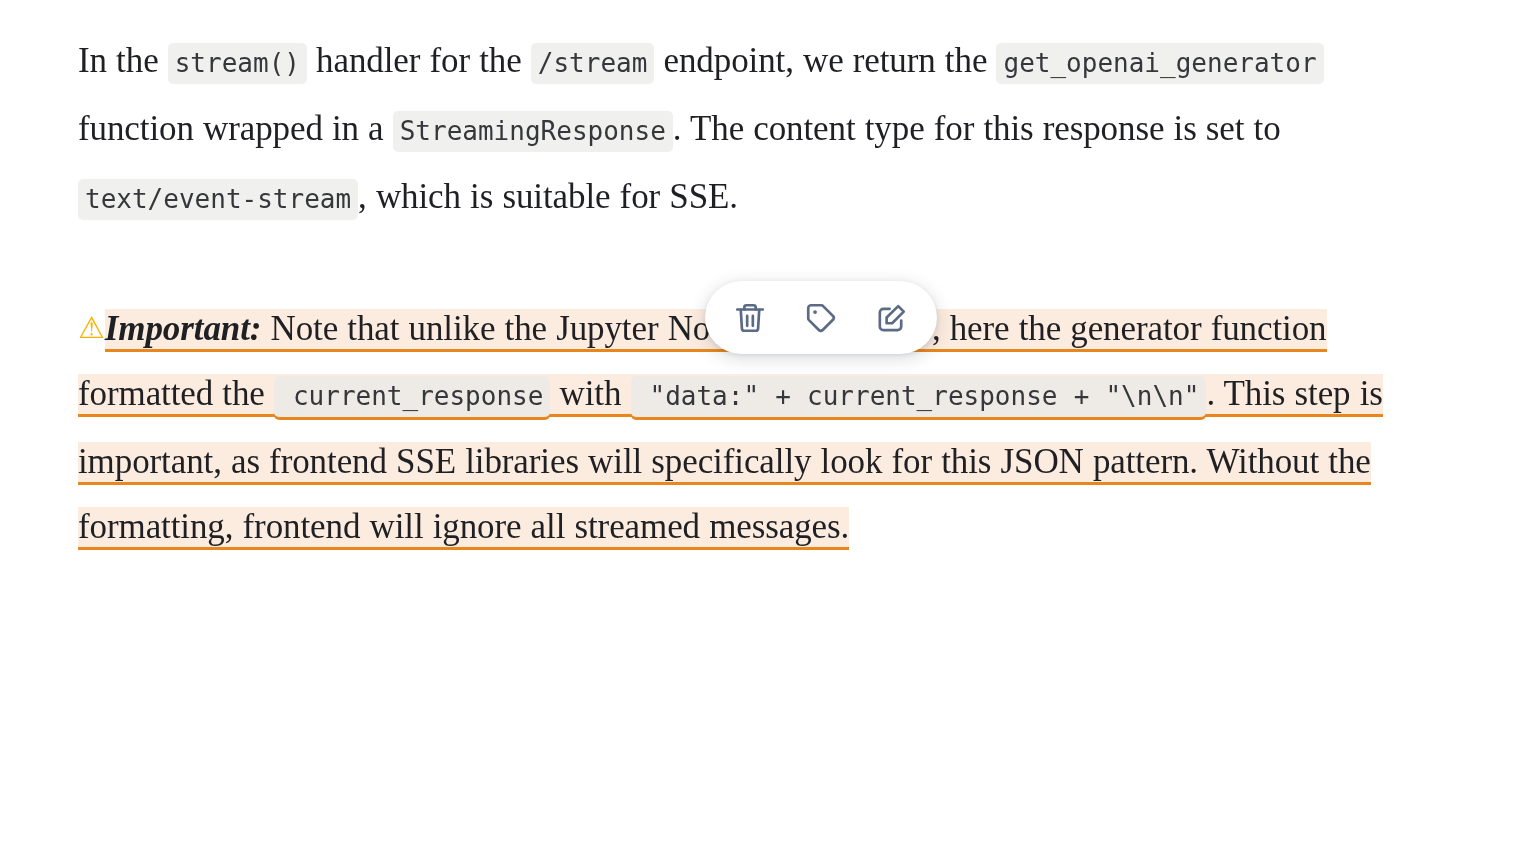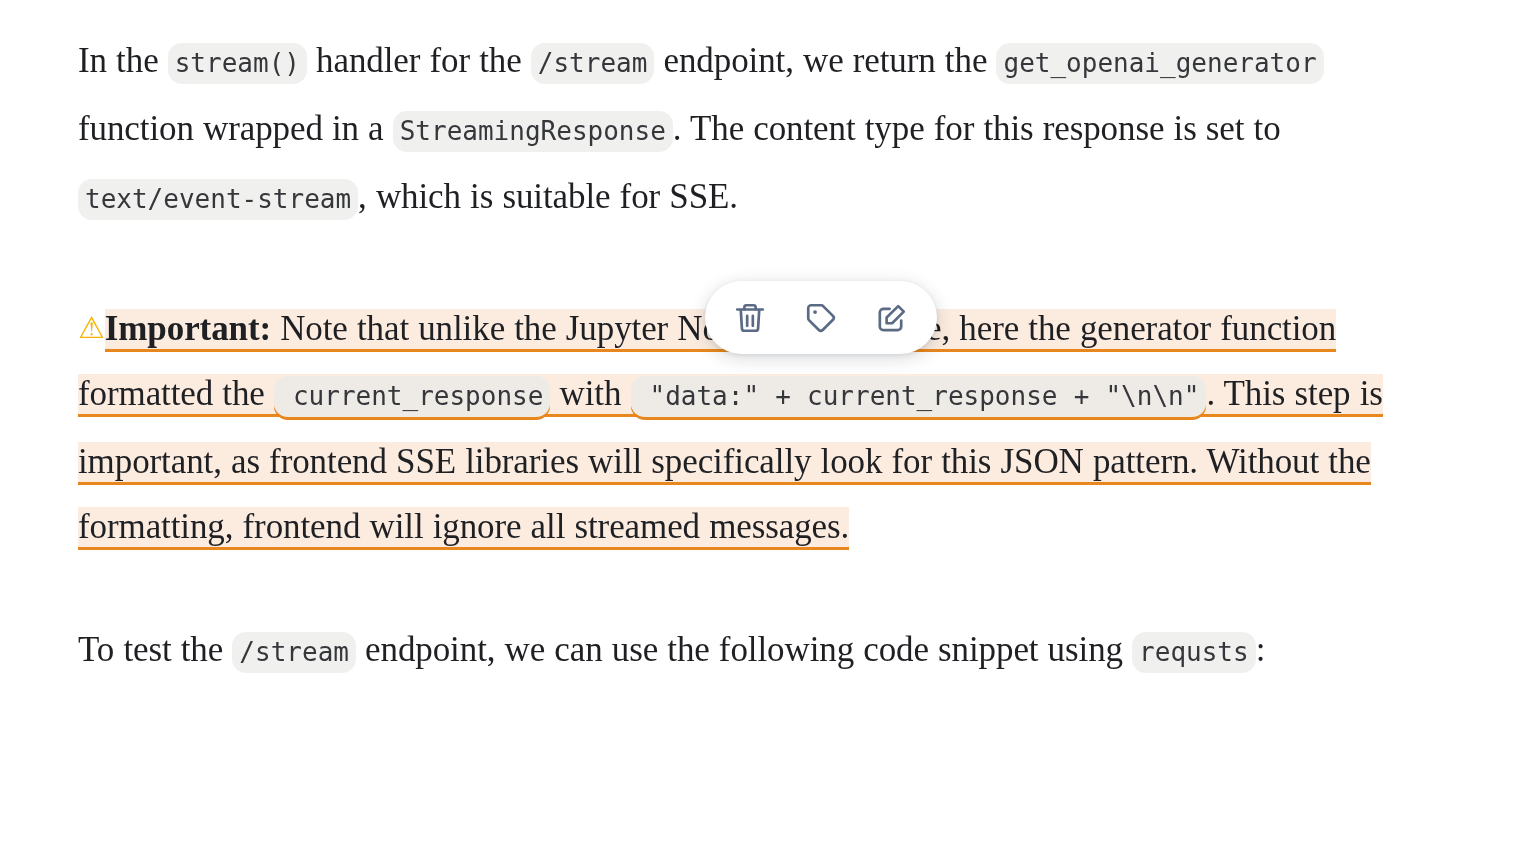--- a/index.html
+++ b/index.html
@@ -30,21 +30,21 @@
   }
   p.para.second { margin-top: 63px; }
   p.para.third  { margin-top: 58px; }
 
   code.inline {
     font-family: "DejaVu Sans Mono", "Liberation Mono", monospace;
     font-size: 26px;
     background: #f0f0ef;
     color: #35373b;
     padding: 5px 7px 6px 7px;
-    border-radius: 14px;
+    border-radius: 5px;
     letter-spacing: 0px;
     white-space: pre;
     margin-top: 9px;
   }
 
   
   .hl {
     background: #fcece0;
     box-shadow: 0 3px 0 0 #e8871e;
     padding-bottom: 1px;
@@ -57,20 +57,21 @@
     padding-left: 19px;
   }
   .warn-emoji {
     font-family: "DejaVu Sans", sans-serif;
     font-size: 30px;
     color: #f5b301;
     vertical-align: 2px;
   }
   b.important {
     font-weight: bold;
+    font-style: italic;
   }
 
   
   .toolbar {
     position: absolute;
     left: 705px;
     top: 281px;
     width: 232px;
     height: 73px;
     background: #ffffff;
@@ -101,23 +102,20 @@
 <body>
 
 <div class="doc">
 
   <p class="para first">
     <span>In the </span><code class="inline">stream()</code><span> handler for the </span><code class="inline">/stream</code><span> endpoint, we return the </span><code class="inline">get_openai_generator</code><span> function wrapped in a </span><code class="inline">StreamingResponse</code><span>. The content type for this response is set to </span><code class="inline">text/event-stream</code><span>, which is suitable for SSE.</span>
   </p>
 
   <p class="para second"><span class="warn-emoji">⚠</span><span class="hl"><b class="important">Important:</b><span> Note that unlike the Jupyter Notebook example, here the generator function formatted the </span><code class="inline">current_response</code><span> with </span><code class="inline">"data:" + current_response + "\n\n"</code><span>. This step is important, as frontend SSE libraries will specifically look for this JSON pattern. Without the formatting, frontend will ignore all streamed messages.</span></span></p>
 
-  <p class="para third">
-    <span>To test the </span><code class="inline">/stream</code><span> endpoint, we can use the following code snippet using </span><code class="inline">requsts</code><span>:</span>
-  </p>
 
 </div>
 
 <div class="toolbar">
 
   <button class="tb-btn">
     <span>
       <svg width="34" height="34" viewBox="0 0 24 24" fill="none" stroke="#5b6b86" stroke-width="1.9" stroke-linecap="round" stroke-linejoin="round">
         <path d="M3 6h18"></path>
         <path d="M8 6V4.5A1.5 1.5 0 0 1 9.5 3h5A1.5 1.5 0 0 1 16 4.5V6"></path>

